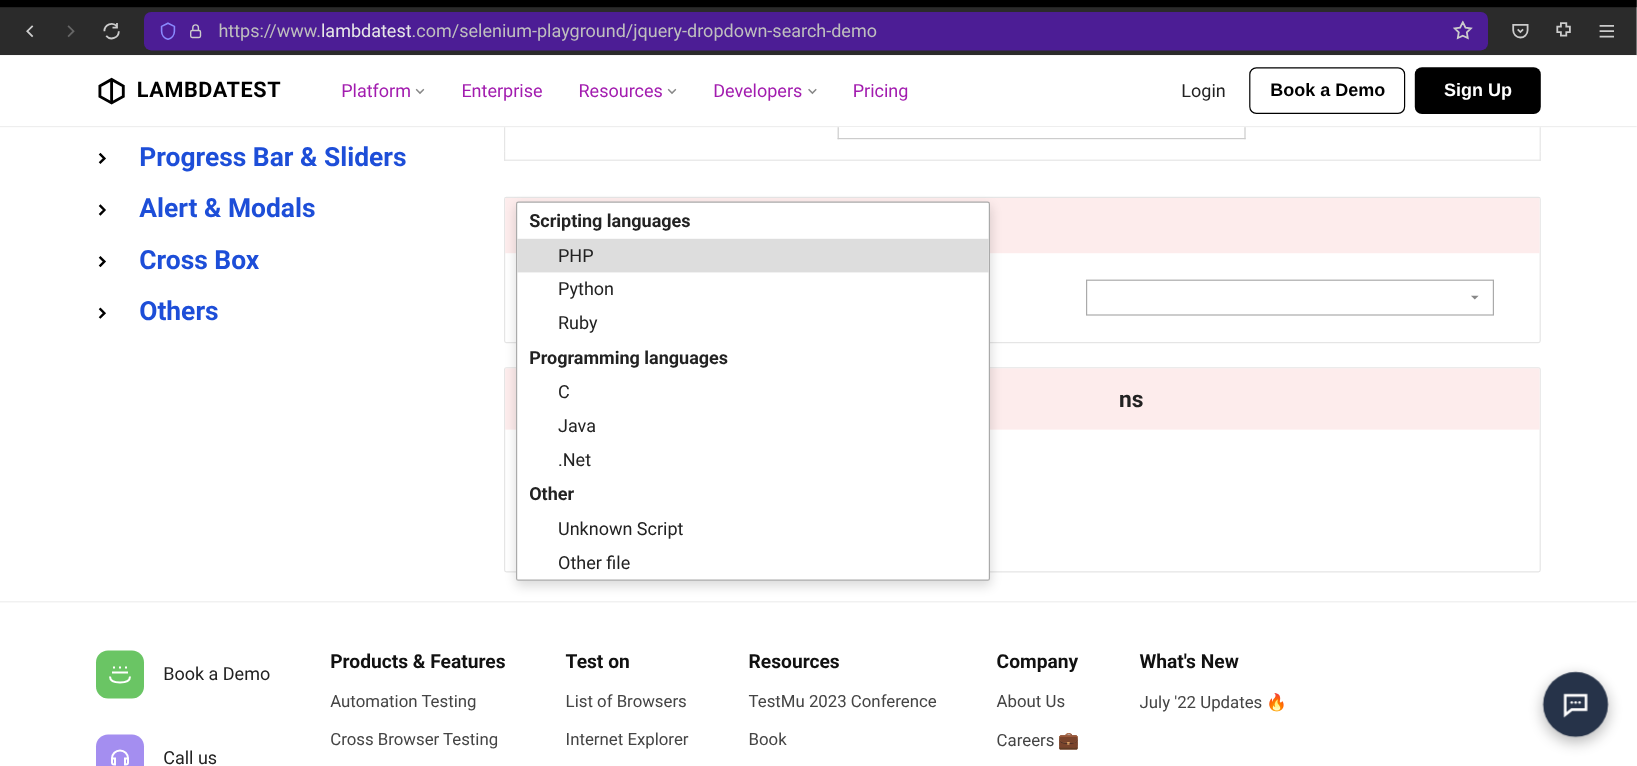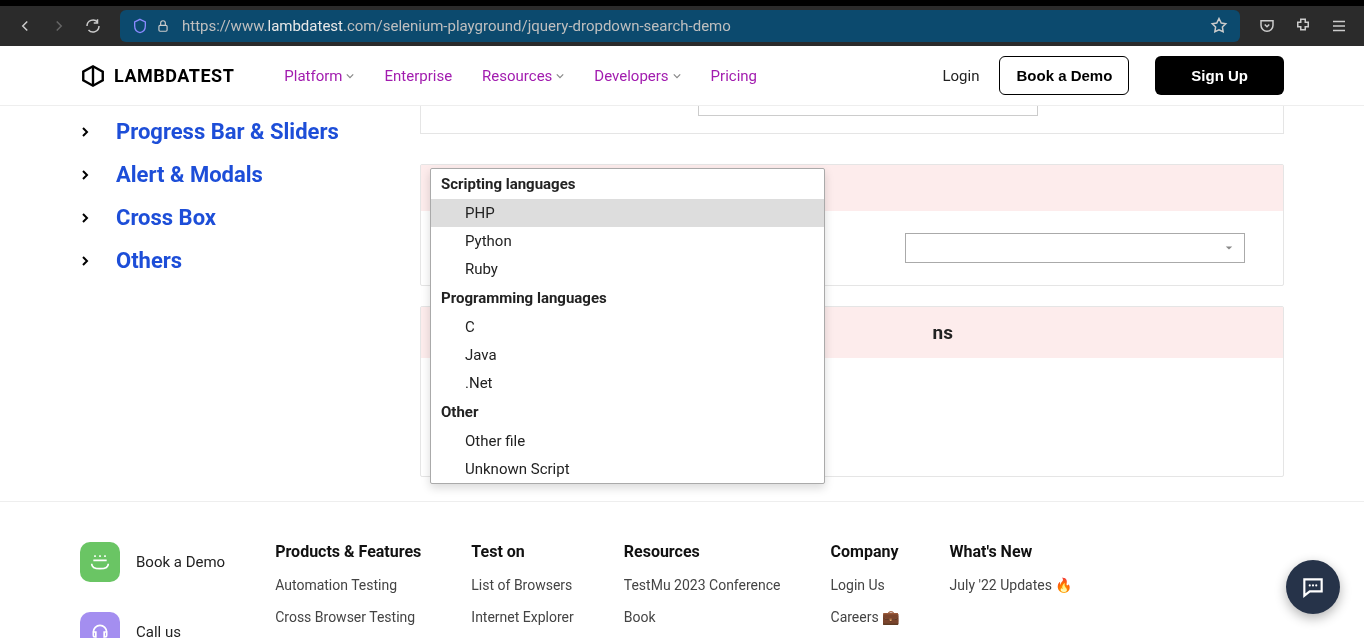--- a/index.html
+++ b/index.html
@@ -5,36 +5,36 @@
 * { box-sizing: border-box; margin: 0; padding: 0; }
 body { font-family: -apple-system, BlinkMacSystemFont, "Segoe UI", Roboto, Helvetica, Arial, sans-serif; background:#fff; width:1364px; }
 
 
 .chrome { background:#2b2b2b; }
 .tabstrip { height:6px; background:#000; }
 .toolbar { display:flex; align-items:center; padding:0 8px; height:40px; color:#ccc; }
 .tb-icon { width:34px; height:34px; display:flex; align-items:center; justify-content:center; border-radius:6px; color:#ccc; }
 .tb-icon svg { width:18px; height:18px; stroke:#ccc; fill:none; stroke-width:2; }
 .tb-icon.dim svg { stroke:#666; }
-.urlbar { flex:1; background:#0c4a6e; border-radius:6px; height:32px; margin:0 10px; display:flex; align-items:center; padding:0 12px; color:#bfbfbf; font-size:15px; }
+.urlbar { flex:1; background:#4c1d95; border-radius:6px; height:32px; margin:0 10px; display:flex; align-items:center; padding:0 12px; color:#bfbfbf; font-size:15px; }
 .urlbar .lockbox { display:flex; gap:8px; margin-right:12px; align-items:center; }
 .url-host { color:#e8e8e8; }
 .tb-right { display:flex; gap:2px; }
 
 
 .siteheader { display:flex; align-items:center; padding:0 80px; height:60px; border-bottom:1px solid #eee; background:#fff; }
 .logo { display:flex; align-items:center; gap:8px; font-weight:700; letter-spacing:0.5px; font-size:18px; color:#000; }
 .logo svg { width:26px; height:26px; }
 .navlinks { display:flex; gap:30px; margin-left:50px; }
 .navlinks .nl { font-size:15px; color:#a21caf; cursor:pointer; display:flex; align-items:center; gap:4px; }
 .nl .caret { width:8px; height:8px; }
 .spacer { flex:1; }
 .login { font-size:15px; color:#222; margin-right:20px; cursor:pointer; }
 .bookdemo { border:1px solid #000; background:#fff; padding:10px 16px; font-weight:700; border-radius:6px; cursor:pointer; font-size:15px; }
-.signup { background:#000; color:#fff; border:none; padding:11px 36px; font-weight:700; border-radius:6px; margin-left:26px; cursor:pointer; font-size:15px; }
+.signup { background:#000; color:#fff; border:none; padding:11px 24px; font-weight:700; border-radius:6px; margin-left:8px; cursor:pointer; font-size:15px; }
 
 
 .page { display:flex; padding:0 80px; }
 .sidebar { width:290px; padding-top:4px; }
 .sb-item { display:flex; align-items:center; gap:26px; padding:9px 0; font-weight:700; font-size:22px; color:#1d4ed8; cursor:pointer; }
 .sb-item .chev { width:10px; height:10px; }
 .content { flex:1; margin-left:50px; }
 .card { border:1px solid #e5e5e5; border-radius:2px; margin-bottom:20px; background:#fff; }
 .card-header { background:#fdecec; padding:14px 18px; font-size:19px; font-weight:700; color:#222; }
 .card-body { padding:22px 18px; display:flex; align-items:center; gap:16px; }
@@ -234,22 +234,22 @@
 <div class="dd">
   <div class="group">Scripting languages</div>
   <div class="opt selected">PHP</div>
   <div class="opt">Python</div>
   <div class="opt">Ruby</div>
   <div class="group">Programming languages</div>
   <div class="opt">C</div>
   <div class="opt">Java</div>
   <div class="opt">.Net</div>
   <div class="group">Other</div>
+  <div class="opt">Unknown Script</div>
   <div class="opt">Other file</div>
-  <div class="opt">Unknown Script</div>
 </div>
 
 <div class="footer">
   <div class="ft-cta">
     <div class="cta-row">
       <div class="cta-badge green">
         <svg width="20" height="20" viewBox="0 0 24 24" fill="none" stroke="#fff" stroke-width="2">
             <path d="M4 10h16M6 4v2M12 4v2M18 4v2M2 14c0 4 4 6 10 6s10-2 10-6"></path>
           </svg>
       </div>
@@ -274,21 +274,21 @@
     <a href="#">List of Browsers</a>
     <a href="#">Internet Explorer</a>
   </div>
   <div class="ft-col">
     <h4>Resources</h4>
     <a href="#">TestMu 2023 Conference</a>
     <a href="#">Book</a>
   </div>
   <div class="ft-col">
     <h4>Company</h4>
-    <a href="#">Login Us</a>
+    <a href="#">About Us</a>
     <a href="#">Careers 💼</a>
   </div>
   <div class="ft-col">
     <h4>What's New</h4>
     <a href="#">July '22 Updates 🔥</a>
   </div>
 </div>
 
 <div class="fab">
   <svg viewBox="0 0 24 24">

